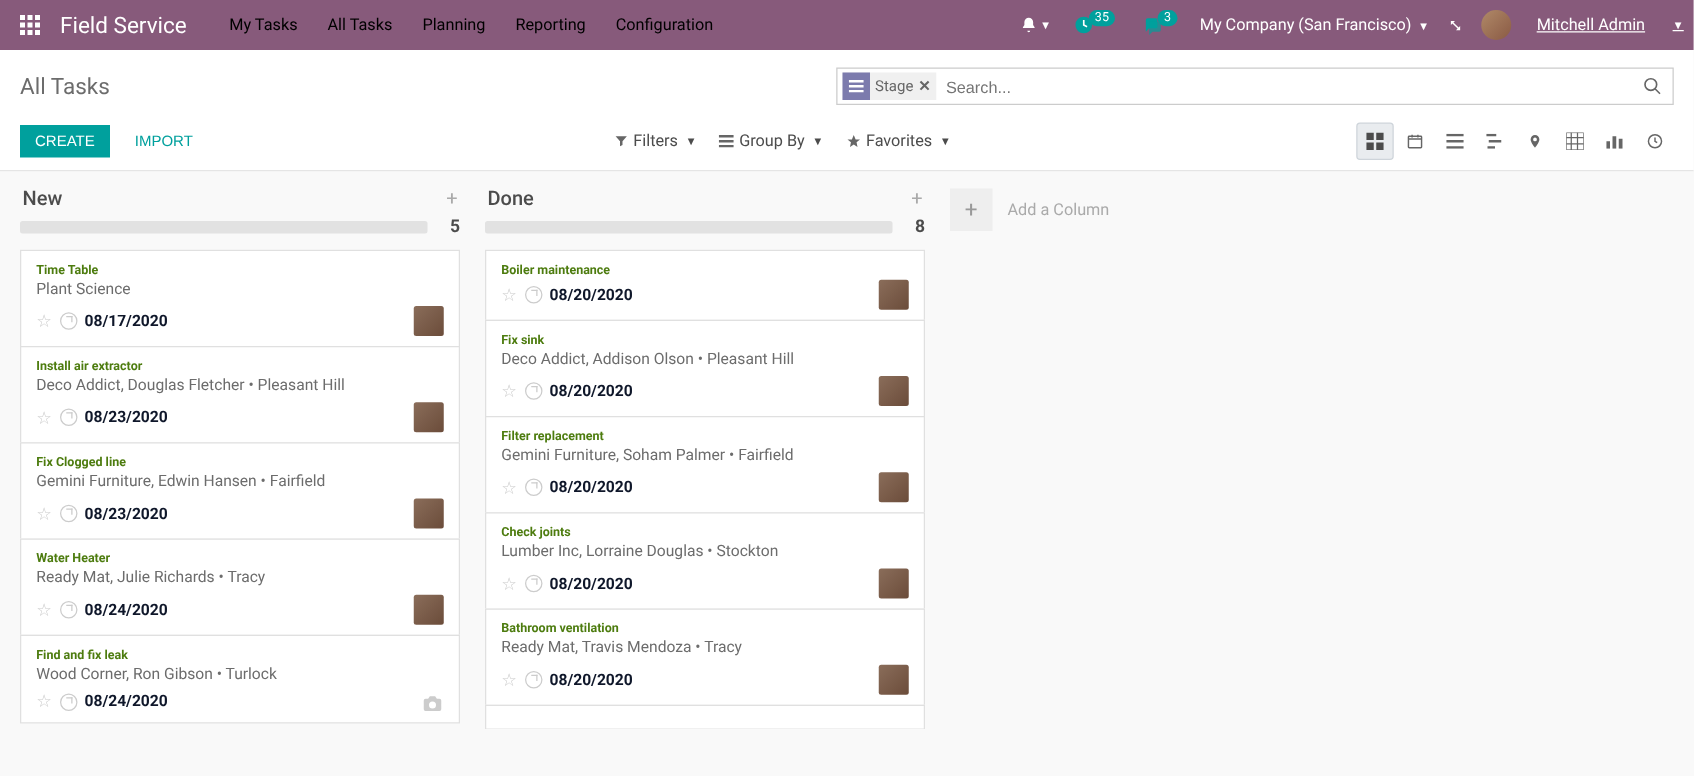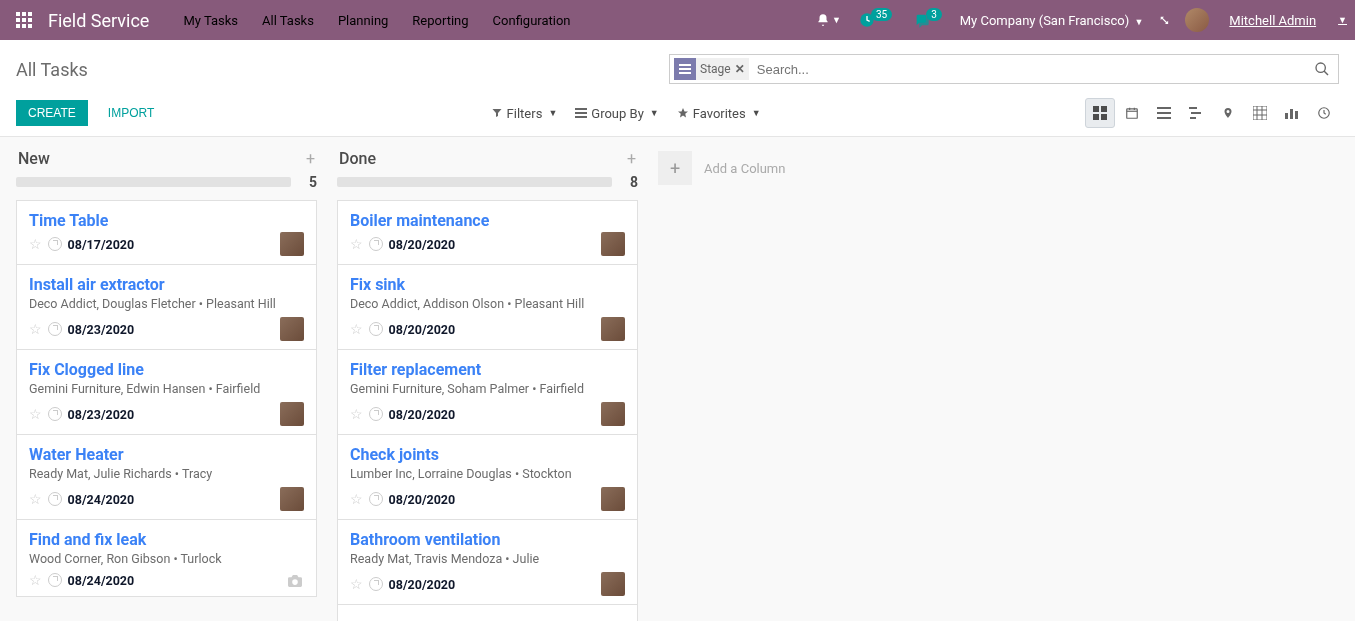--- a/index.html
+++ b/index.html
@@ -36,30 +36,30 @@
 .btn-primary { background:#00a09d; color:#fff; text-transform:uppercase; }
 .btn-link { background:transparent; color:#00a09d; text-transform:uppercase; }
 .cp-mid { display:flex; gap:18px; color:#4c4c4c; font-size:13px; }
 .cp-mid .toolbar-item { cursor:pointer; display:flex; align-items:center; gap:4px; }
 .cp-right { display:flex; gap:2px; }
 .view-btn { width:30px; height:30px; display:flex; align-items:center; justify-content:center; cursor:pointer; color:#666; border:1px solid transparent; }
 .view-btn.active { background:#e9ecef; border:1px solid #ced4da; border-radius:3px; }
 
 
 .kanban { display:flex; gap:0; padding: 8px 0 0 16px; overflow-x:auto; align-items:flex-start; }
-.column { width:301px; margin-right:20px; flex-shrink:0; }
+.column { width:352px; margin-right:20px; flex-shrink:0; }
 .col-header { display:flex; align-items:center; justify-content:space-between; padding: 4px 2px 6px 2px; }
 .col-title { font-size:16px; font-weight:500; color:#4c4c4c; }
 .col-plus { cursor:pointer; color:#aaa; font-size:16px; }
 .col-progress { display:flex; align-items:center; gap:6px; margin-bottom:10px; }
 .progress-bar { flex:1; height:10px; background:#e2e2e2; border-radius:2px; }
 .col-count { font-weight:bold; font-size:14px; min-width:20px; text-align:right; }
 
 .card { background:#fff; border:1px solid #e0e0e0; margin-bottom:-1px; padding:10px 12px 8px 12px; cursor:pointer; }
-.card-title { font-weight:bold; color:#3b82f6; font-size:16px; margin-bottom:2px; }
+.card-title { font-weight:bold; color:#4d7c0f; font-size:10px; margin-bottom:2px; }
 .card-sub { color:#6c6c6c; font-size:12.5px; margin-bottom:6px; }
 .card-footer { display:flex; align-items:center; justify-content:space-between; }
 .card-left { display:flex; align-items:center; gap:6px; }
 .star { color:#ccc; font-size:14px; cursor:pointer; }
 .clock { width:14px; height:14px; border:1.5px solid #ccc; border-radius:50%; position:relative; cursor:pointer;}
 .clock::after{content:"";position:absolute;width:4px;height:4px;border-top:1.5px solid #ccc;border-right:1.5px solid #ccc;top:2px;left:4px;}
 .card-date { color:#a24689; font-weight:bold; font-size:12.5px; color:#9e3c3c; }
 .card-date { color:#0f172a; }
 .card-avatar { width:24px; height:24px; background:linear-gradient(135deg,#8a6d5a,#6b4c3a); border-radius:2px; }
 .card-icon-right { color:#ccc; font-size:16px; }
@@ -255,20 +255,21 @@
       <span class="col-title">New</span>
       <span class="col-plus">+</span>
     </div>
     <div class="col-progress">
       <div class="progress-bar"></div>
       <span class="col-count">5</span>
     </div>
     <div id="col0-cards">
         <div class="card">
           <div class="card-title">Time Table</div>
+          <div class="card-sub">Plant Science</div>
           <div class="card-footer">
             <div class="card-left">
               <span class="star">☆</span>
               <span class="clock"></span>
               <span class="card-date">08/17/2020</span>
             </div>
             <span class="card-avatar"></span>
           </div>
         </div>
         <div class="card">
@@ -378,21 +379,21 @@
             <div class="card-left">
               <span class="star">☆</span>
               <span class="clock"></span>
               <span class="card-date">08/20/2020</span>
             </div>
             <span class="card-avatar"></span>
           </div>
         </div>
         <div class="card">
           <div class="card-title">Bathroom ventilation</div>
-          <div class="card-sub">Ready Mat, Travis Mendoza • Julie</div>
+          <div class="card-sub">Ready Mat, Travis Mendoza • Tracy</div>
           <div class="card-footer">
             <div class="card-left">
               <span class="star">☆</span>
               <span class="clock"></span>
               <span class="card-date">08/20/2020</span>
             </div>
             <span class="card-avatar"></span>
           </div>
         </div>
         <div class="card"></div>

